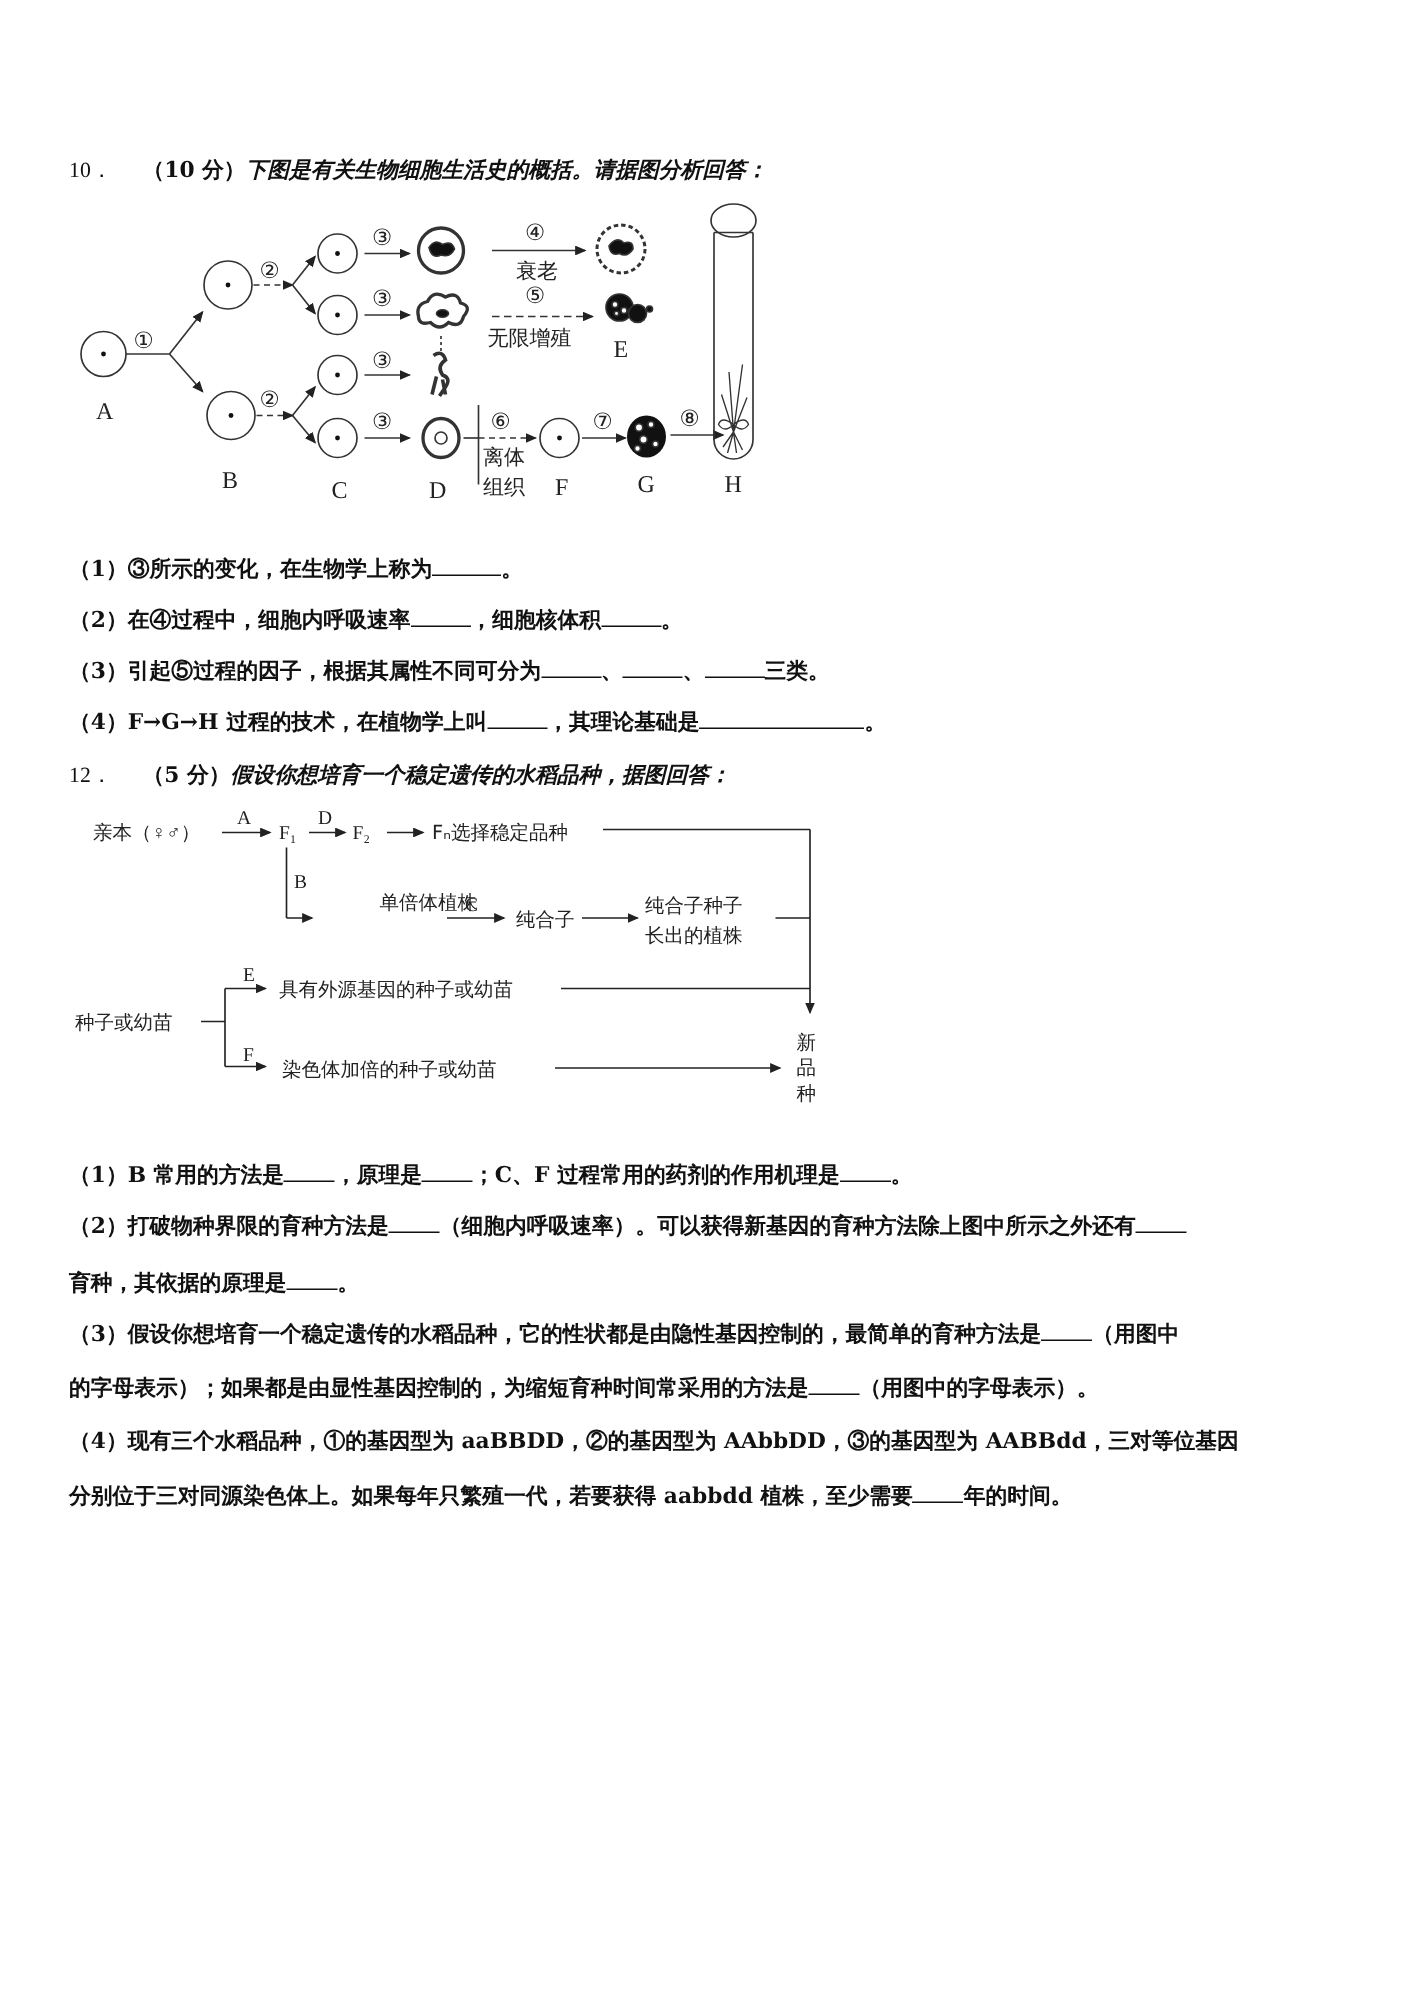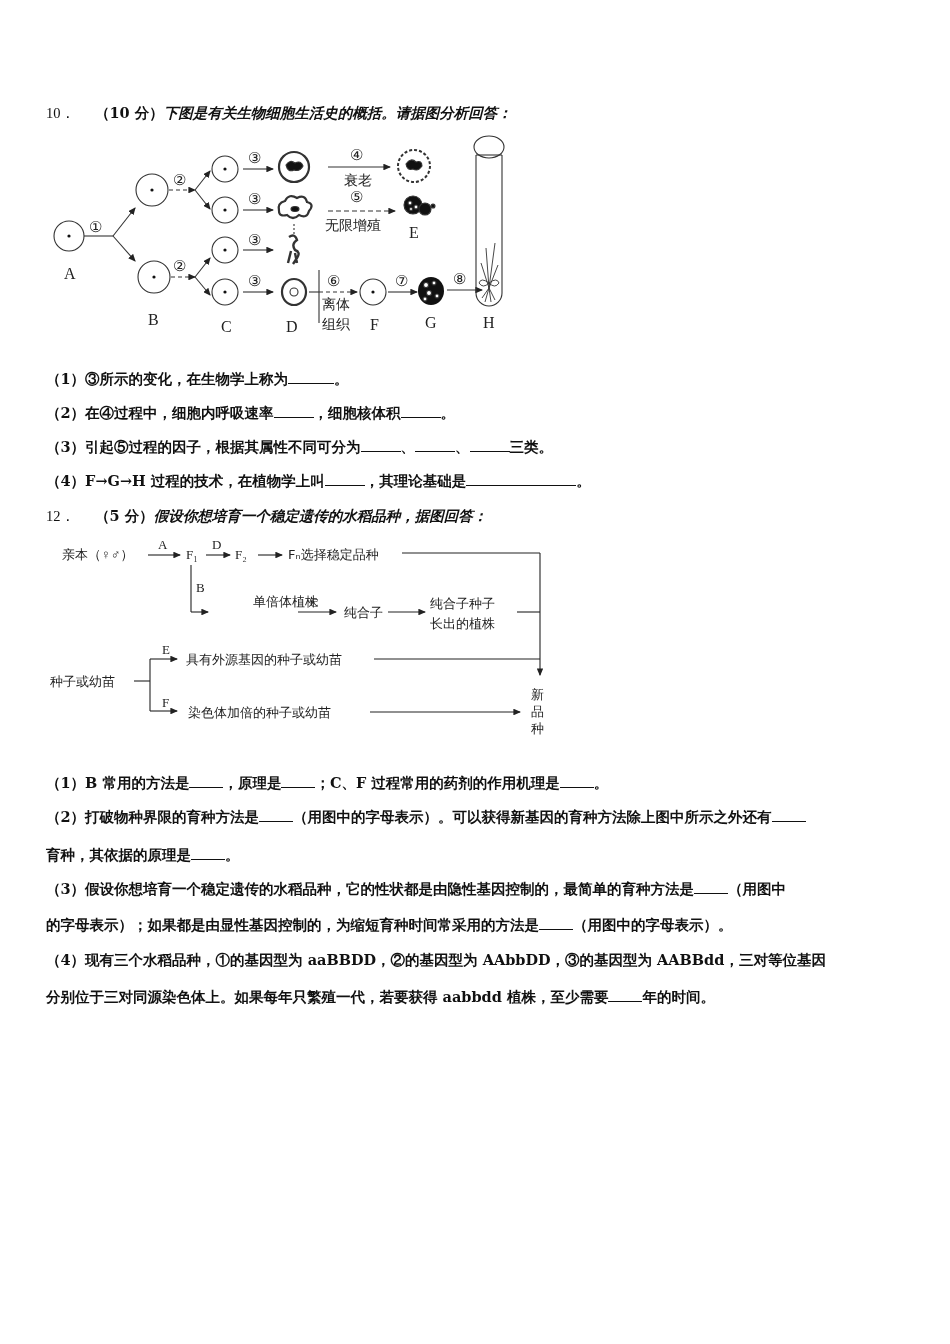--- a/index.html
+++ b/index.html
@@ -208,21 +208,21 @@
     <text x="270" y="72">C</text>
     <text x="122" y="119">E</text>
     <text x="122" y="172">F</text>
   </g>
 </svg>
 
 <div class="line sub" style="top:774px;">
   <span>（1）B 常用的方法是</span><span class="blank" style="width:34px"></span><span>，原理是</span><span class="blank" style="width:34px"></span><span>；C、F 过程常用的药剂的作用机理是</span><span class="blank" style="width:34px"></span><span>。</span>
 </div>
 <div class="line sub" style="top:808px;">
-  <span>（2）打破物种界限的育种方法是</span><span class="blank" style="width:34px"></span><span>（用图中的字母表示）。可以获得新基因的育种方法除上图中所示之外还有</span><span class="blank" style="width:34px"></span>
+  <span>（2）打破物种界限的育种方法是</span><span class="blank" style="width:34px"></span><span>（细胞内呼吸速率）。可以获得新基因的育种方法除上图中所示之外还有</span><span class="blank" style="width:34px"></span>
 </div>
 <div class="line sub" style="top:846px;">
   <span>育种，其依据的原理是</span><span class="blank" style="width:34px"></span><span>。</span>
 </div>
 <div class="line sub" style="top:880px;">
   <span>（3）假设你想培育一个稳定遗传的水稻品种，它的性状都是由隐性基因控制的，最简单的育种方法是</span><span class="blank" style="width:34px"></span><span>（用图中</span>
 </div>
 <div class="line sub" style="top:916px;">
   <span>的字母表示）；如果都是由显性基因控制的，为缩短育种时间常采用的方法是</span><span class="blank" style="width:34px"></span><span>（用图中的字母表示）。</span>
 </div>

